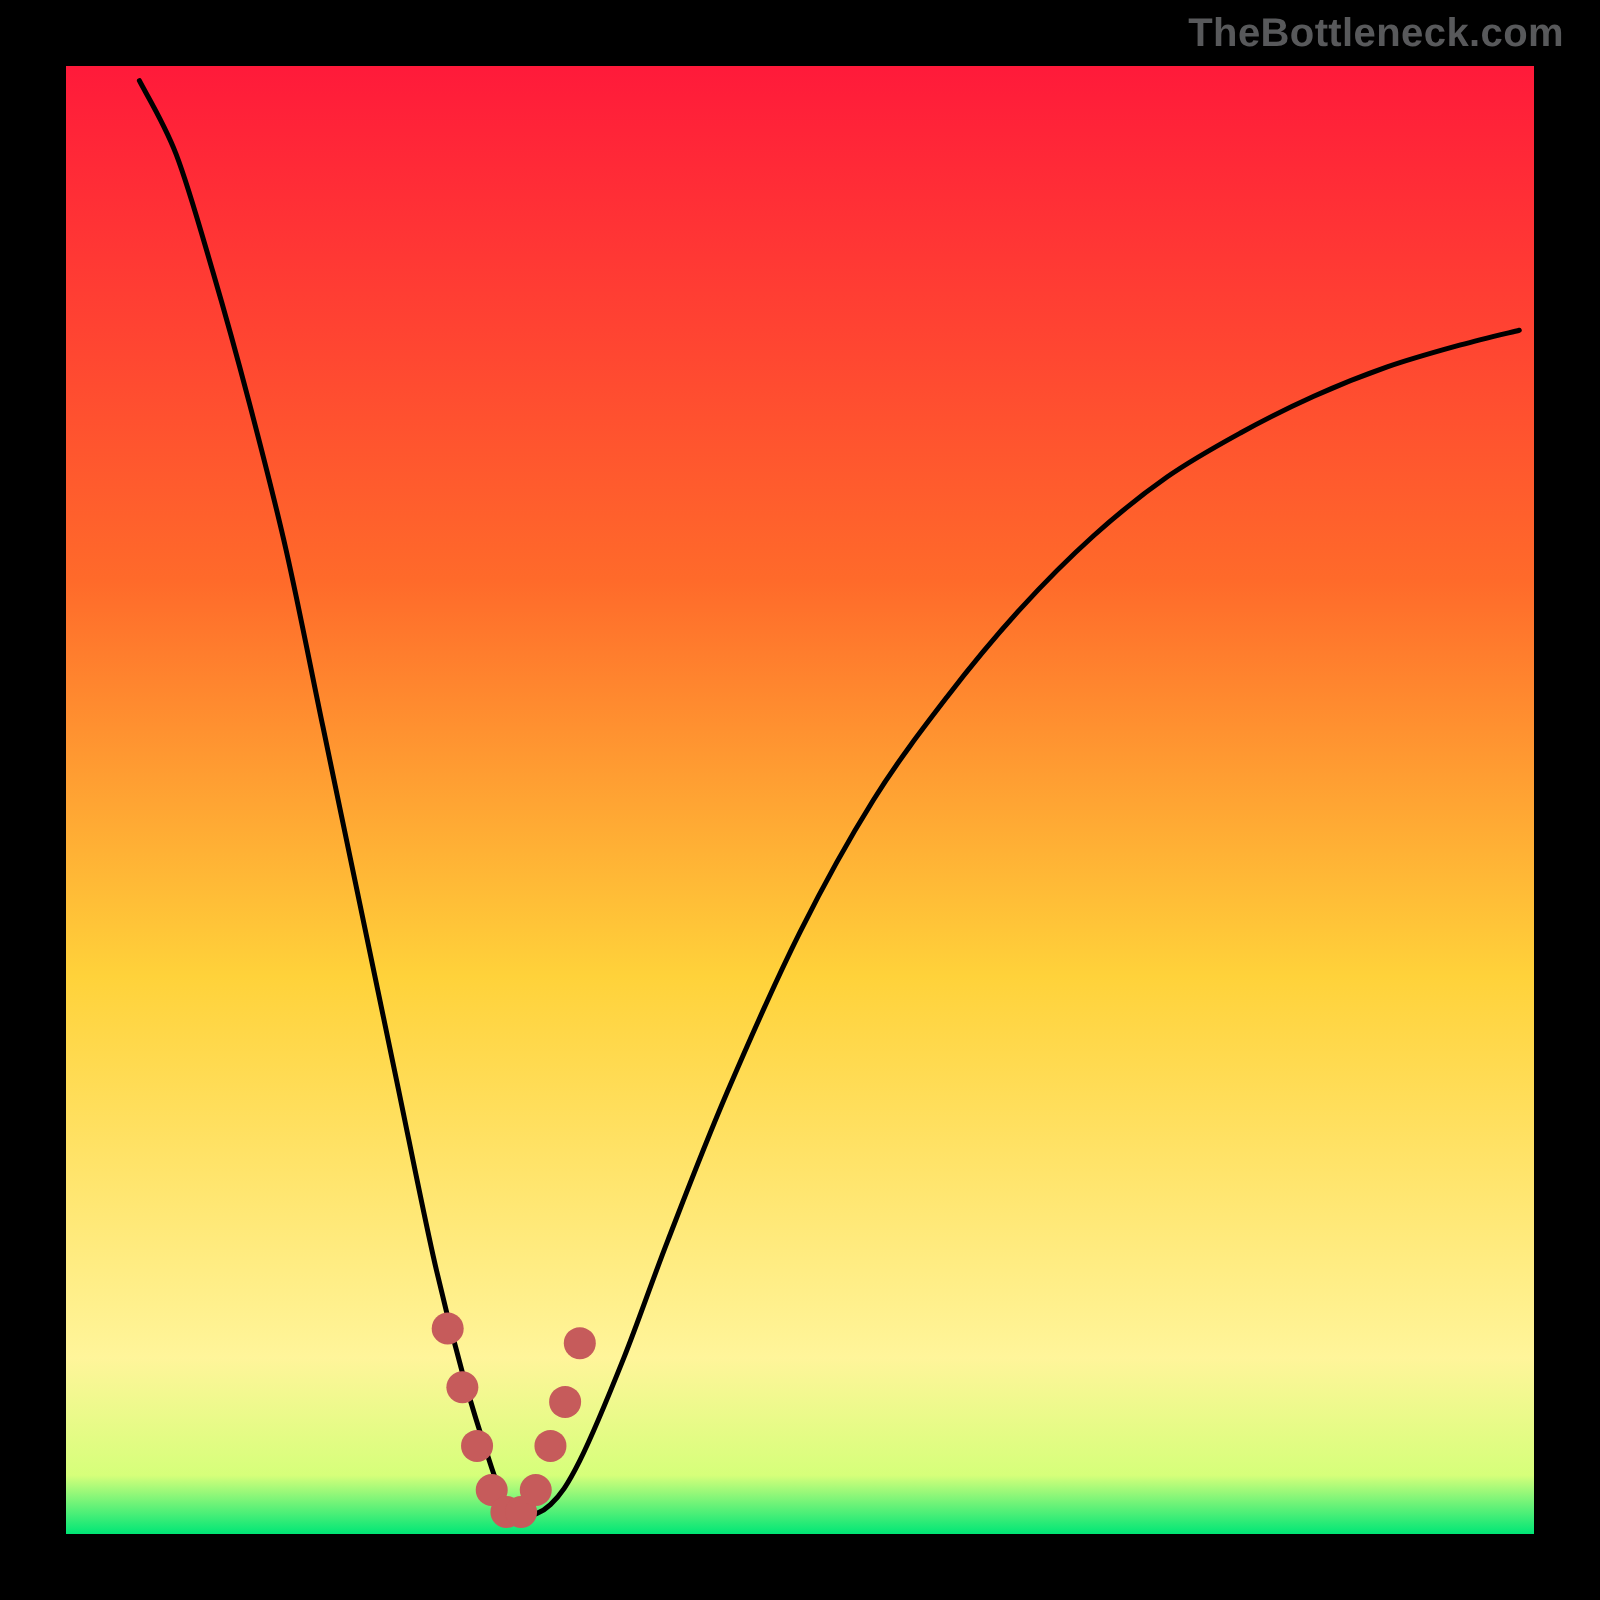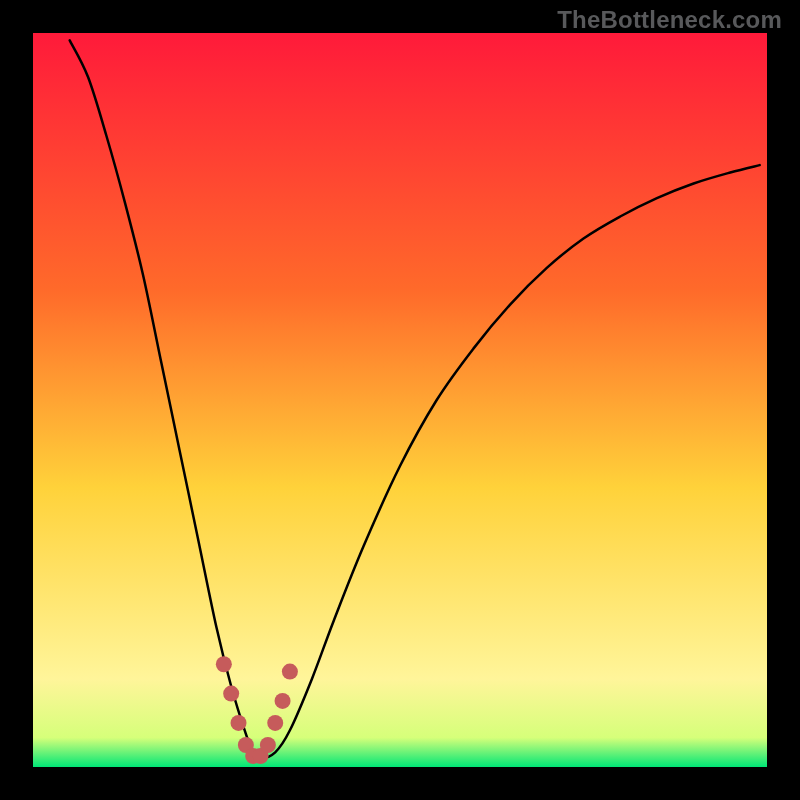--- a/index.html
+++ b/index.html
@@ -15,21 +15,21 @@
     left: 0;
     top: 0;
     width: 800px;
     height: 800px;
   }
   .watermark {
     position: absolute;
     top: 6px;
     right: 18px;
     font-family: Arial, Helvetica, sans-serif;
-    font-size: 24px;
+    font-size: 20px;
     font-weight: 600;
     color: #58595b;
     letter-spacing: 0.2px;
   }
 </style>
 </head>
 <body>
 
 <svg class="chart-frame" viewBox="0 0 800 800" preserveAspectRatio="none">
   <defs>

